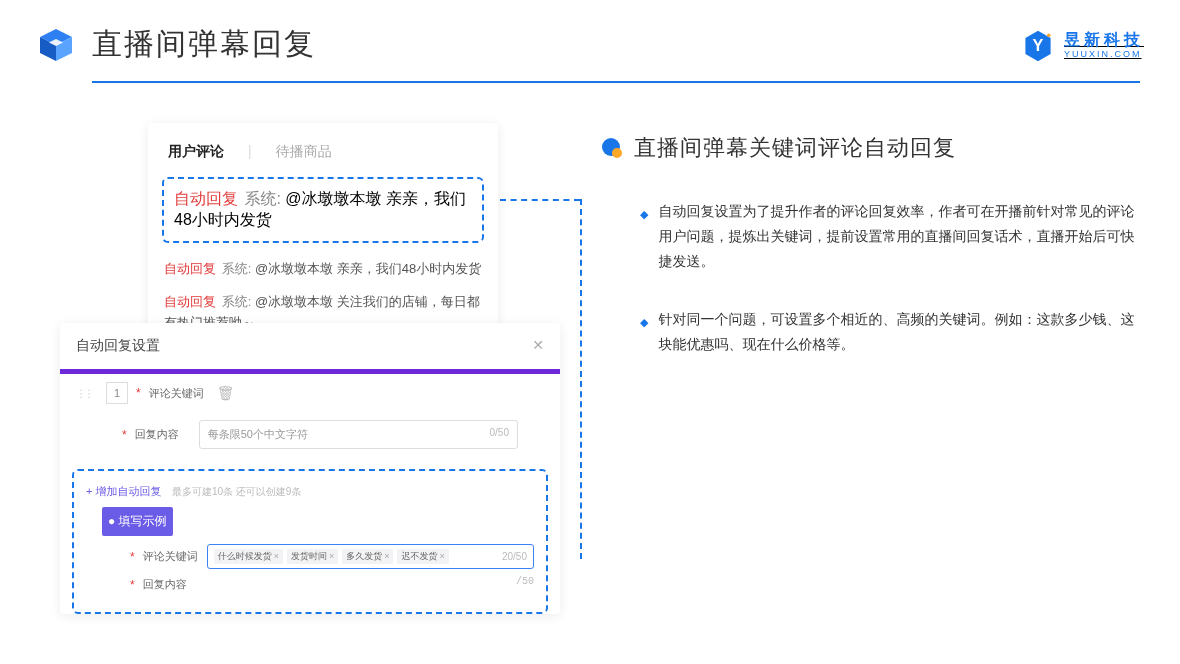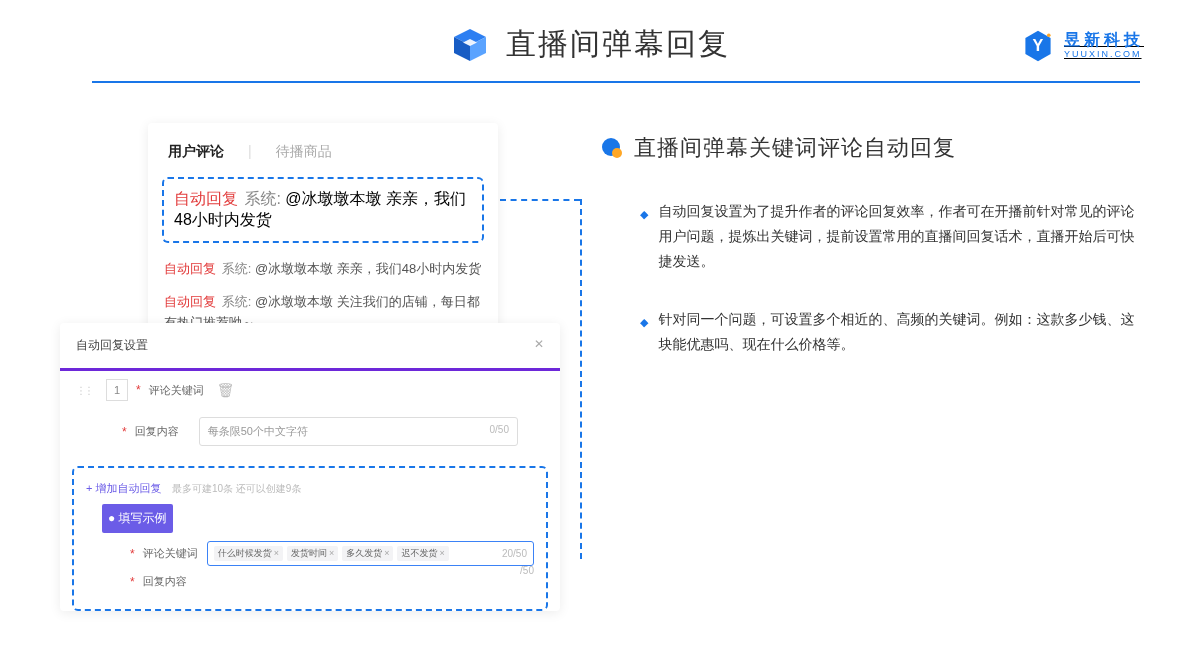--- a/index.html
+++ b/index.html
@@ -7,21 +7,20 @@
   font-family: "Microsoft YaHei", "PingFang SC", sans-serif;
   background: #fff;
   width: 1180px;
   height: 664px;
   position: relative;
 }
 .header {
   display: flex;
   align-items: center;
   padding: 24px 36px 0 36px;
-  justify-content: center;
 }
 .header-icon {
   width: 40px;
   height: 40px;
   margin-right: 16px;
   position: relative;
 }
 .cube-svg { width: 100%; height: 100%; }
 .header-title {
   font-size: 30px;
@@ -96,22 +95,22 @@
   width: 500px;
   margin-top: -30px;
   padding: 0;
   position: relative;
   z-index: 2;
 }
 .settings-header {
   display: flex;
   justify-content: space-between;
   padding: 14px 16px;
-  border-bottom: 3px solid #6d28d9;
-  font-size: 12px;
+  border-bottom: 5px solid #6d28d9;
+  font-size: 14px;
   color: #444;
   text-align: right;
 }
 .close-x { color: #aaa; cursor: pointer; }
 .form-row {
   display: flex;
   align-items: center;
   gap: 8px;
   padding: 8px 16px;
   font-size: 12px;
@@ -172,21 +171,21 @@
   flex: 1;
 }
 .tag {
   background: #f3f3f5;
   padding: 1px 4px;
   border-radius: 2px;
   color: #666;
   font-size: 9px;
 }
 .tag .x { color: #aaa; margin-left: 2px; }
-.stray-counter { position: absolute; right: 26px; bottom: 35px; font-size: 10px; color: #bbb; }
+.stray-counter { position: absolute; right: 26px; bottom: 27px; font-size: 10px; color: #bbb; font-family: Liberation Mono, monospace; }
 
 .right-header { display: flex; align-items: center; gap: 10px; margin-bottom: 28px; }
 .blob-icon { width: 24px; height: 24px; }
 .right-title { font-size: 22px; color: #333; letter-spacing: 1px; }
 .bullet-item { display: flex; gap: 10px; padding: 8px 0 24px 40px; font-size: 14px; color: #333; line-height: 1.8; }
 .diamond { color: #1976e8; font-size: 11px; margin-top: 6px; }
 </style>
 </head>
 <body>
 

